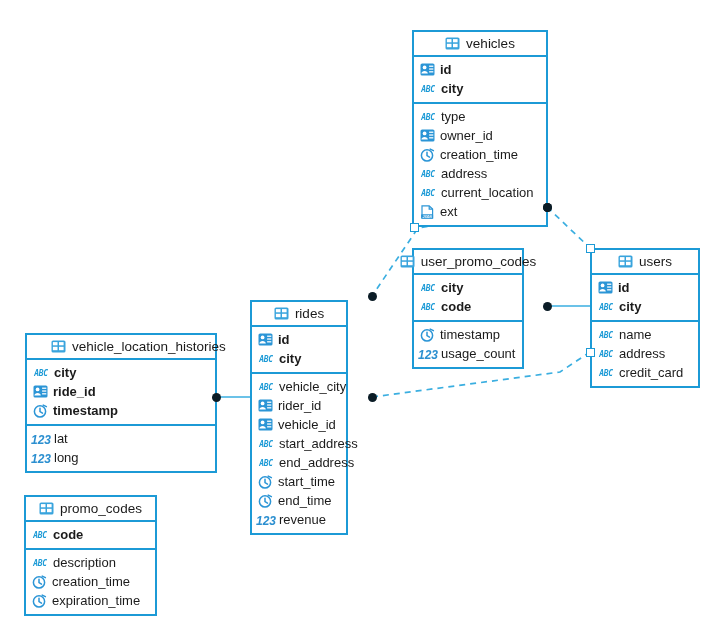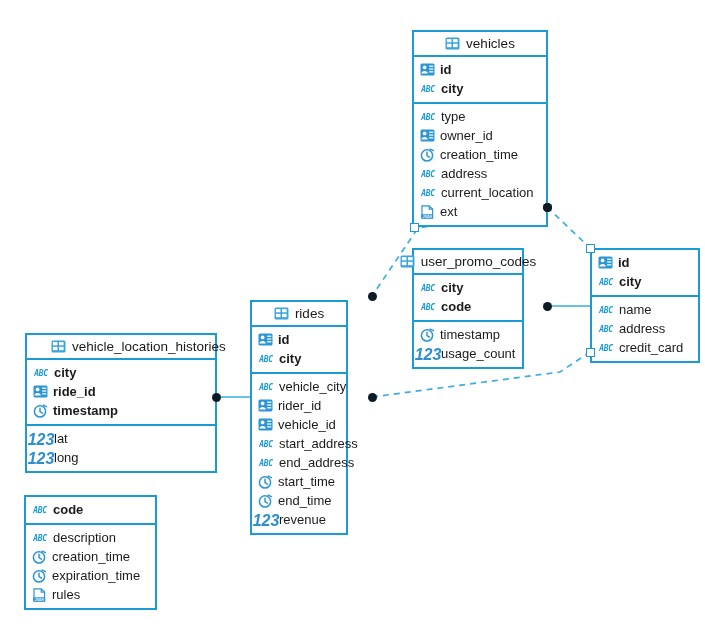--- a/index.html
+++ b/index.html
@@ -47,21 +47,21 @@
   .ico{flex:0 0 auto;display:inline-flex;align-items:center;justify-content:center;font-style:italic;}
   .ico svg{display:block;}
   .ico-abc{
     font-family:"DejaVu Sans Mono","Liberation Mono",monospace;
     font-size:8px;font-weight:bold;color:#1c9ad6;letter-spacing:-0.3px;
     width:16px;text-align:center;line-height:1;
     transform:translateY(1px);
   }
   .ico-123{
     font-family:"Liberation Sans","DejaVu Sans",sans-serif;
-    font-size:16px;font-weight:bold;color:#2b8fd0;
+    font-size:12px;font-weight:bold;color:#2b8fd0;
     width:16px;text-align:center;line-height:1;
     transform:translateY(1px);
   }
 
   
   .dot{
     position:absolute;width:9px;height:9px;border-radius:50%;
     background:#0b1c26;z-index:5;
   }
   .sq{
@@ -197,20 +197,32 @@
             </span>
             <span>timestamp</span>
           </div>
           <div class="row">
             <span class="ico ico-123">123</span>
             <span>usage_count</span>
           </div>
         </div>
       </div>
       <div class="tbl" style="left: 590px; top: 248px; width: 110px;">
+        <div class="tbl-header">
+          <span class="ico">
+            <svg width="15" height="13" viewBox="0 0 15 13">
+              <rect x="0.5" y="0.5" width="14" height="12" rx="1.6" fill="#39a4dd"></rect>
+              <rect x="1.9" y="2.1" width="4.6" height="3.2" fill="#ffffff"></rect>
+              <rect x="8.0" y="2.1" width="4.6" height="3.2" fill="#ffffff"></rect>
+              <rect x="1.9" y="6.8" width="4.6" height="3.4" fill="#ffffff"></rect>
+              <rect x="8.0" y="6.8" width="4.6" height="3.4" fill="#ffffff"></rect>
+            </svg>
+          </span>
+          <span>users</span>
+        </div>
         <div class="section">
           <div class="row key">
             <span class="ico">
               <svg width="15" height="13" viewBox="0 0 15 13">
                 <rect x="0.5" y="0.5" width="14" height="12" rx="1.6" fill="#2b95d6"></rect>
                 <circle cx="4.6" cy="4.4" r="1.9" fill="#ffffff"></circle>
                 <path d="M1.4 10.6c0-1.8 1.5-2.7 3.2-2.7s3.2 0.9 3.2 2.7z" fill="#ffffff"></path>
                 <rect x="9.1" y="2.6" width="4.2" height="1.25" fill="#ffffff"></rect>
                 <rect x="9.1" y="5.4" width="4.2" height="1.25" fill="#ffffff"></rect>
                 <rect x="9.1" y="8.2" width="4.2" height="1.25" fill="#ffffff"></rect>
@@ -382,20 +394,32 @@
             <span class="ico ico-123">123</span>
             <span>lat</span>
           </div>
           <div class="row">
             <span class="ico ico-123">123</span>
             <span>long</span>
           </div>
         </div>
       </div>
       <div class="tbl" style="left: 24px; top: 495px; width: 133px;">
+        <div class="tbl-header">
+          <span class="ico">
+            <svg width="15" height="13" viewBox="0 0 15 13">
+              <rect x="0.5" y="0.5" width="14" height="12" rx="1.6" fill="#39a4dd"></rect>
+              <rect x="1.9" y="2.1" width="4.6" height="3.2" fill="#ffffff"></rect>
+              <rect x="8.0" y="2.1" width="4.6" height="3.2" fill="#ffffff"></rect>
+              <rect x="1.9" y="6.8" width="4.6" height="3.4" fill="#ffffff"></rect>
+              <rect x="8.0" y="6.8" width="4.6" height="3.4" fill="#ffffff"></rect>
+            </svg>
+          </span>
+          <span>promo_codes</span>
+        </div>
         <div class="section">
           <div class="row key">
             <span class="ico ico-abc">ABC</span>
             <span>code</span>
           </div>
         </div>
         <div class="section">
           <div class="row">
             <span class="ico ico-abc">ABC</span>
             <span>description</span>
@@ -412,31 +436,20 @@
           </div>
           <div class="row">
             <span class="ico">
               <svg width="15" height="14" viewBox="0 0 15 14">
                 <circle cx="7" cy="7.4" r="5.6" fill="#ffffff" stroke="#2b95d6" stroke-width="1.5"></circle>
                 <path d="M7 4.2V7.6L9.5 9.1" stroke="#2b95d6" stroke-width="1.5" fill="none" stroke-linecap="round"></path>
                 <path d="M10.2 1.1l3.2 1.6" stroke="#2b95d6" stroke-width="1.4" stroke-linecap="round"></path>
               </svg>
             </span>
             <span>expiration_time</span>
-          </div>
-          <div class="row">
-            <span class="ico">
-              <svg width="15" height="14" viewBox="0 0 15 14">
-                <path d="M2 0.8h7.2L12.6 4v9.2H2z" fill="#ffffff" stroke="#2b95d6" stroke-width="1.2"></path>
-                <path d="M9.2 0.9v3.2h3.3" fill="none" stroke="#2b95d6" stroke-width="1.2"></path>
-                <rect x="1.1" y="9.3" width="12" height="4.2" rx="0.7" fill="#2b95d6"></rect>
-                <text x="7.1" y="12.7" font-size="3.9" font-family="DejaVu Sans Mono, monospace" font-weight="bold" fill="#ffffff" text-anchor="middle">JSON</text>
-              </svg>
-            </span>
-            <span>rules</span>
           </div>
         </div>
       </div>
     </div>
   <div id="markers-layer">
       <div class="dot" style="left: 542.5px; top: 202.5px;"></div>
       <div class="dot" style="left: 367.5px; top: 291.5px;"></div>
       <div class="sq" style="left: 409.5px; top: 222.5px;"></div>
       <div class="dot" style="left: 542.5px; top: 202.5px;"></div>
       <div class="sq" style="left: 585.5px; top: 243.5px;"></div>

